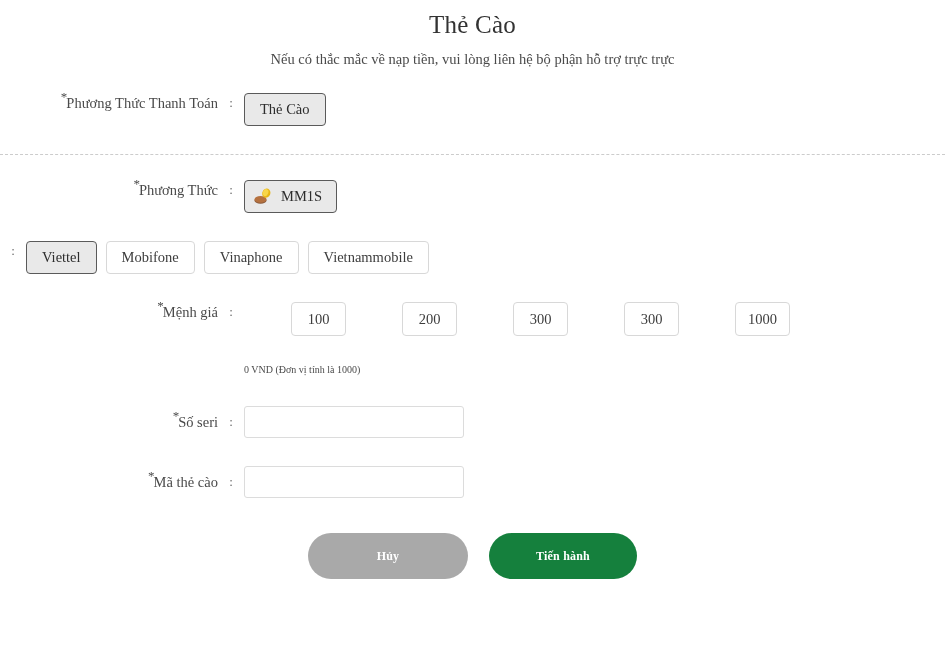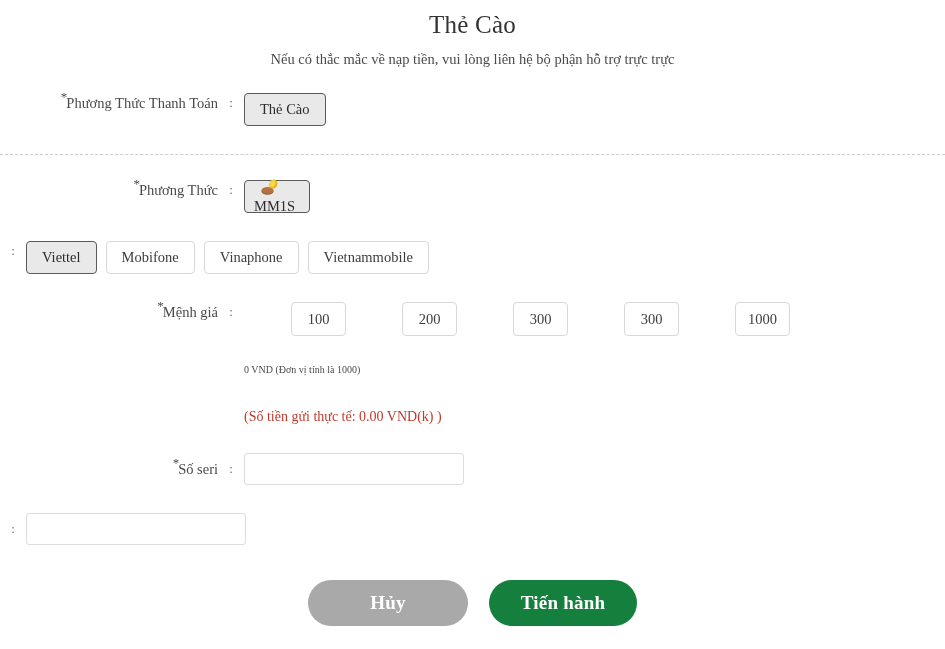--- a/index.html
+++ b/index.html
@@ -99,21 +99,20 @@
     color: #2d2d2d;
   }
   .opt-btn.denom {
     min-width: 55px;
     padding: 16px 12px;
     margin-right: 9px;
     margin-left: 47px;
   }
   .opt-btn.with-icon {
     padding: 0 14px 0 9px;
-    flex-direction: column;
   }
 
   
   .coin-icon {
     width: 19px;
     height: 17px;
     margin-right: 8px;
     display: inline-block;
     position: relative;
     flex: 0 0 19px;
@@ -160,21 +159,21 @@
     justify-content: center;
     align-items: center;
     gap: 21px;
   }
   .action-btn {
     height: 46px;
     width: 160px;
     border: 0;
     border-radius: 24px;
     font-family: "Liberation Serif", "DejaVu Serif", serif;
-    font-size: 19px;
+    font-size: 12px;
     font-weight: bold;
     cursor: pointer;
     color: #ffffff;
     letter-spacing: 0.2px;
   }
   .action-btn.cancel { background: #a9a9a9; }
   .action-btn.submit { background: #15803d; width: 148px; }
 </style>
 </head>
 <body>
@@ -231,35 +230,37 @@
   <div class="row-colon">:</div>
   <div class="row-field" style="display:block;">
     <div style="display:flex;align-items:center;">
       <button class="opt-btn denom">100</button>
       <button class="opt-btn denom">200</button>
       <button class="opt-btn denom">300</button>
       <button class="opt-btn denom">300</button>
       <button class="opt-btn denom">1000</button>
     </div>
     <div class="hint-text" style="margin-top:24px;">0 VND (Đơn vị tính là 1000)</div>
-    <div class="warn-text" style="margin-top:27px;">(Số tiền gửi thực tế: 0.00 VND(k) )</div>
   </div>
 </div>
 
 <div class="form-row" style="margin-top:32px;">
   <div class="row-label">
     <span class="req">*</span><span>Số seri</span>
   </div>
   <div class="row-colon">:</div>
   <div class="row-field" style="margin-top:-6px;">
     <input class="text-input" type="text" placeholder="" style="">
   </div>
 </div>
 
 <div class="form-row" style="margin-top:34px;">
+  <div class="row-label">
+    <span class="req">*</span><span>Mã thẻ cào</span>
+  </div>
   <div class="row-colon">:</div>
   <div class="row-field" style="margin-top:-6px;">
     <input class="text-input" type="text" placeholder="" style="">
   </div>
 </div>
 
 <div class="actions" style="margin-top:35px;">
   <button class="action-btn cancel">Hủy</button>
   <button class="action-btn submit">Tiến hành</button>
 </div>

